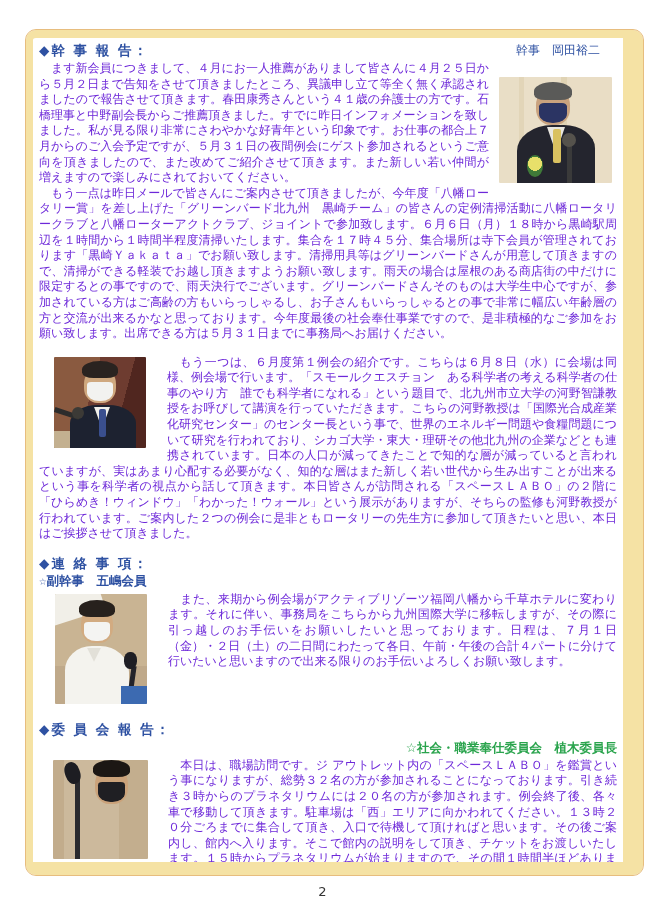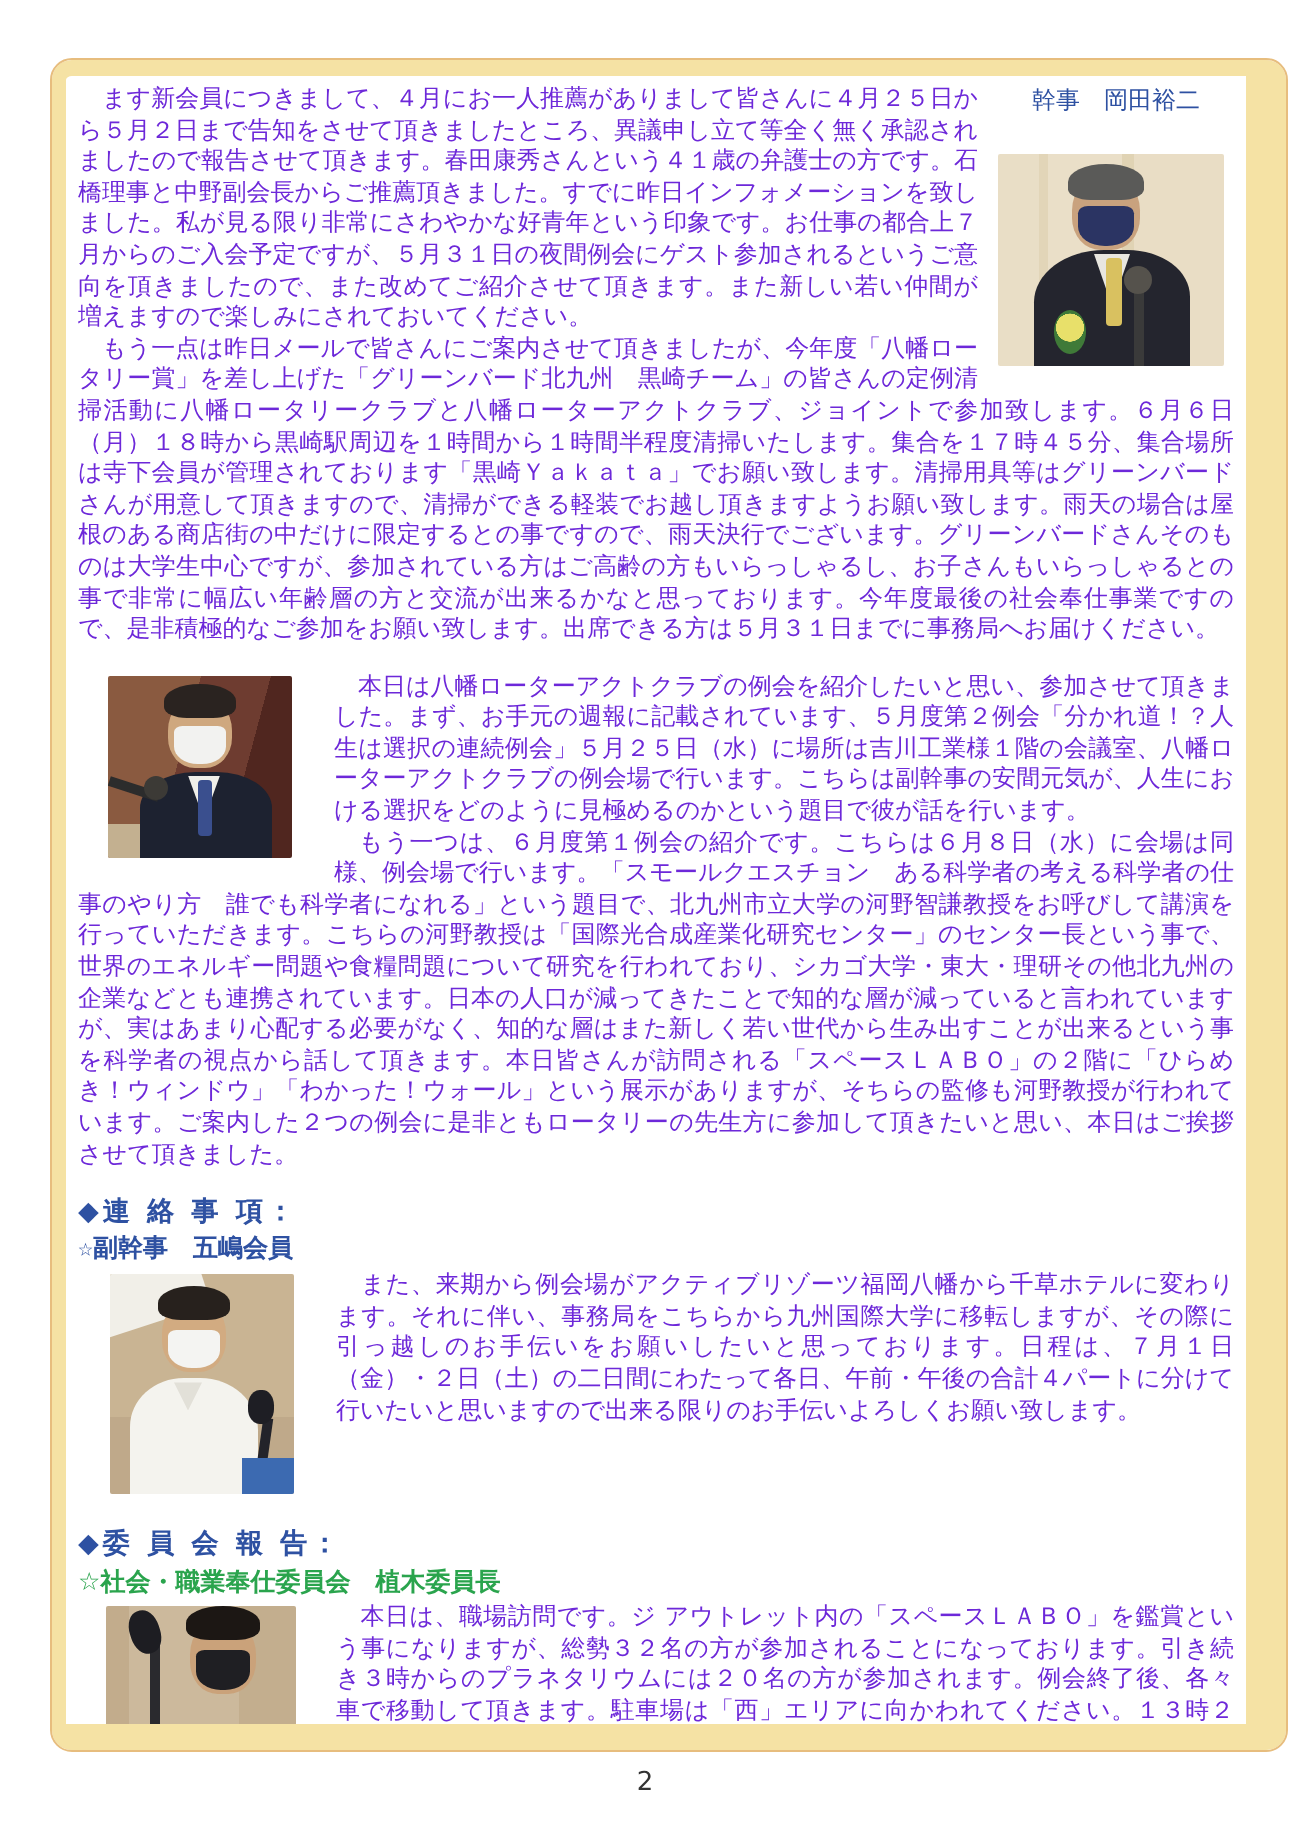--- a/index.html
+++ b/index.html
@@ -30,21 +30,21 @@
     font-size: 13.5px; font-weight: bold;
     color: #2e51a2; letter-spacing: 2px;
     line-height: 17px; margin-bottom: 2px;
     white-space: nowrap;
   }
   .sub-heading {
     font-size: 12.5px; font-weight: bold;
     line-height: 16px; margin-bottom: 2px;
   }
   .sub-blue  { color: #2e51a2; font-family: Liberation Mono, monospace; }
-  .sub-green { color: #2aa44d; }
+  .sub-green { color: #2aa44d; text-align: right; }
   p.body-text {
     font-size: 12px; color: #6d28d9;
     line-height: 15.6px;
     text-align: justify;
   }
   
   figure.fig-right {
     float: right; width: 118px;
     margin: 0 0 6px 10px;
   }
@@ -118,37 +118,37 @@
           <div class="shirt"></div>
           <div class="tie"></div>
           <div class="head"></div>
           <div class="hair"></div>
           <div class="mask"></div>
           <div class="badge"></div>
           <div class="mic-pole"></div>
           <div class="mic-head"></div>
         </div>
       </figure>
+      <h2 class="sec-heading">◆幹 事 報 告：</h2>
       <p class="body-text">　ます新会員につきまして、４月にお一人推薦がありまして皆さんに４月２５日から５月２日まで告知をさせて頂きましたところ、異議申し立て等全く無く承認されましたので報告させて頂きます。春田康秀さんという４１歳の弁護士の方です。石橋理事と中野副会長からご推薦頂きました。すでに昨日インフォメーションを致しました。私が見る限り非常にさわやかな好青年という印象です。お仕事の都合上７月からのご入会予定ですが、５月３１日の夜間例会にゲスト参加されるというご意向を頂きましたので、また改めてご紹介させて頂きます。また新しい若い仲間が増えますので楽しみにされておいてください。</p>
       <p class="body-text">　もう一点は昨日メールで皆さんにご案内させて頂きましたが、今年度「八幡ロータリー賞」を差し上げた「グリーンバード北九州　黒崎チーム」の皆さんの定例清掃活動に八幡ロータリークラブと八幡ローターアクトクラブ、ジョイントで参加致します。６月６日（月）１８時から黒崎駅周辺を１時間から１時間半程度清掃いたします。集合を１７時４５分、集合場所は寺下会員が管理されております「黒崎Ｙａｋａｔａ」でお願い致します。清掃用具等はグリーンバードさんが用意して頂きますので、清掃ができる軽装でお越し頂きますようお願い致します。雨天の場合は屋根のある商店街の中だけに限定するとの事ですので、雨天決行でございます。グリーンバードさんそのものは大学生中心ですが、参加されている方はご高齢の方もいらっしゃるし、お子さんもいらっしゃるとの事で非常に幅広い年齢層の方と交流が出来るかなと思っております。今年度最後の社会奉仕事業ですので、是非積極的なご参加をお願い致します。出席できる方は５月３１日までに事務局へお届けください。</p>
     </section>
 
     <section class="sec">
       <div class="photo photo2">
         <div class="table"></div>
         <div class="body"></div>
         <div class="shirt"></div>
         <div class="tie"></div>
         <div class="head"></div>
         <div class="hair"></div>
         <div class="mask"></div>
         <div class="mic-pole"></div>
         <div class="mic-head"></div>
       </div>
-      <p class="body-text">　本日は八幡ローターアクトクラブの例会を紹介したいと思い、参加させて頂きました。まず、お手元の週報に記載されています、５月度第２例会「分かれ道！？人生は選択の連続例会」５月２５日（水）に場所は吉川工業様１階の会議室、八幡ローターアクトクラブの例会場で行います。こちらは副幹事の安間元気が、人生における選択をどのように見極めるのかという題目で彼が話を行います。</p>
       <p class="body-text">　もう一つは、６月度第１例会の紹介です。こちらは６月８日（水）に会場は同様、例会場で行います。「スモールクエスチョン　ある科学者の考える科学者の仕事のやり方　誰でも科学者になれる」という題目で、北九州市立大学の河野智謙教授をお呼びして講演を行っていただきます。こちらの河野教授は「国際光合成産業化研究センター」のセンター長という事で、世界のエネルギー問題や食糧問題について研究を行われており、シカゴ大学・東大・理研その他北九州の企業などとも連携されています。日本の人口が減ってきたことで知的な層が減っていると言われていますが、実はあまり心配する必要がなく、知的な層はまた新しく若い世代から生み出すことが出来るという事を科学者の視点から話して頂きます。本日皆さんが訪問される「スペースＬＡＢＯ」の２階に「ひらめき！ウィンドウ」「わかった！ウォール」という展示がありますが、そちらの監修も河野教授が行われています。ご案内した２つの例会に是非ともロータリーの先生方に参加して頂きたいと思い、本日はご挨拶させて頂きました。</p>
     </section>
 
     <section class="sec">
       <h2 class="sec-heading">◆連 絡 事 項：</h2>
       <div class="sub-heading sub-blue">☆副幹事　五嶋会員</div>
       <div class="photo photo3">
         <div class="banner"></div>
         <div class="body"></div>
         <div class="collar"></div>

